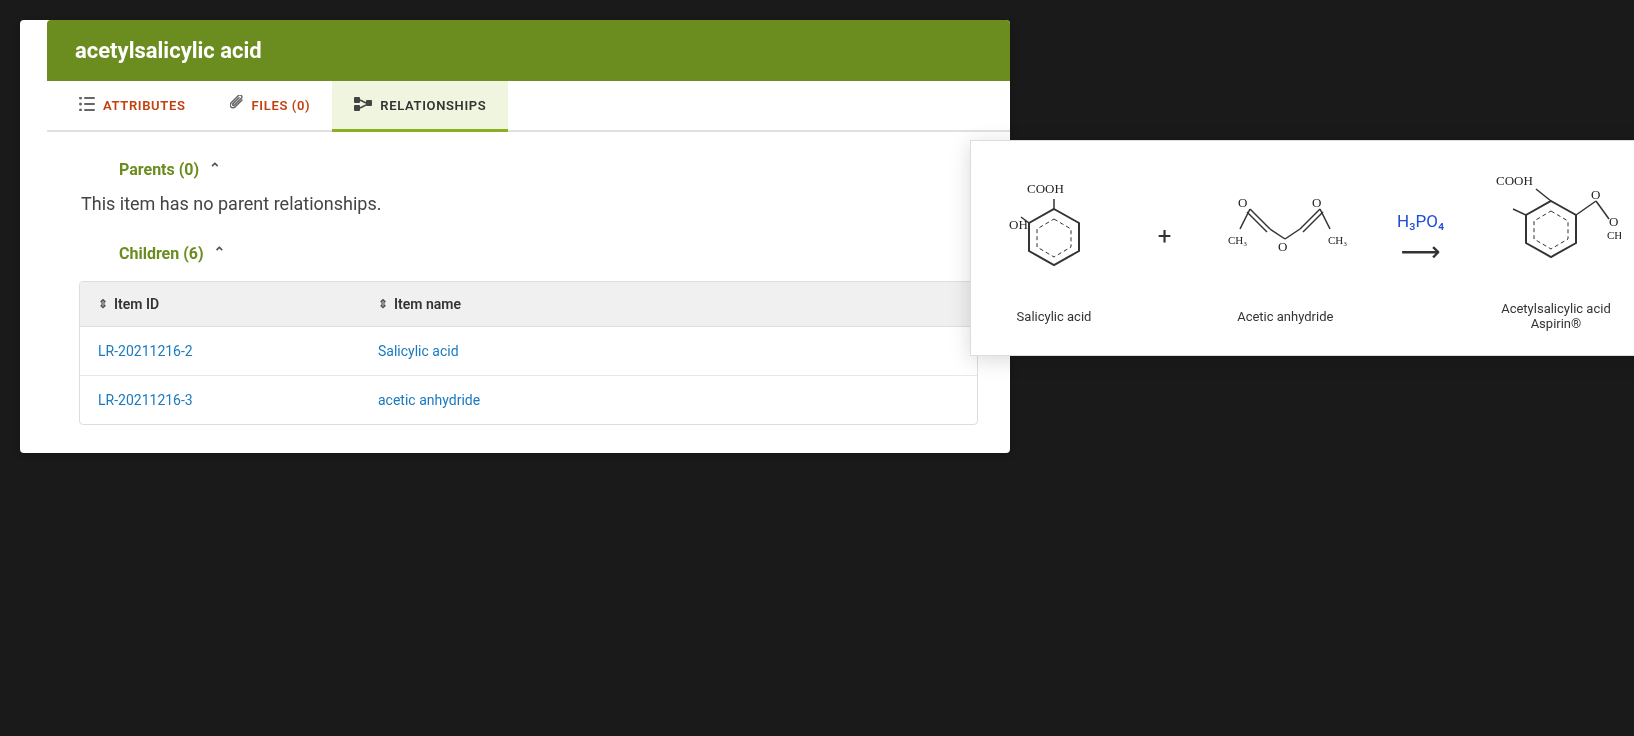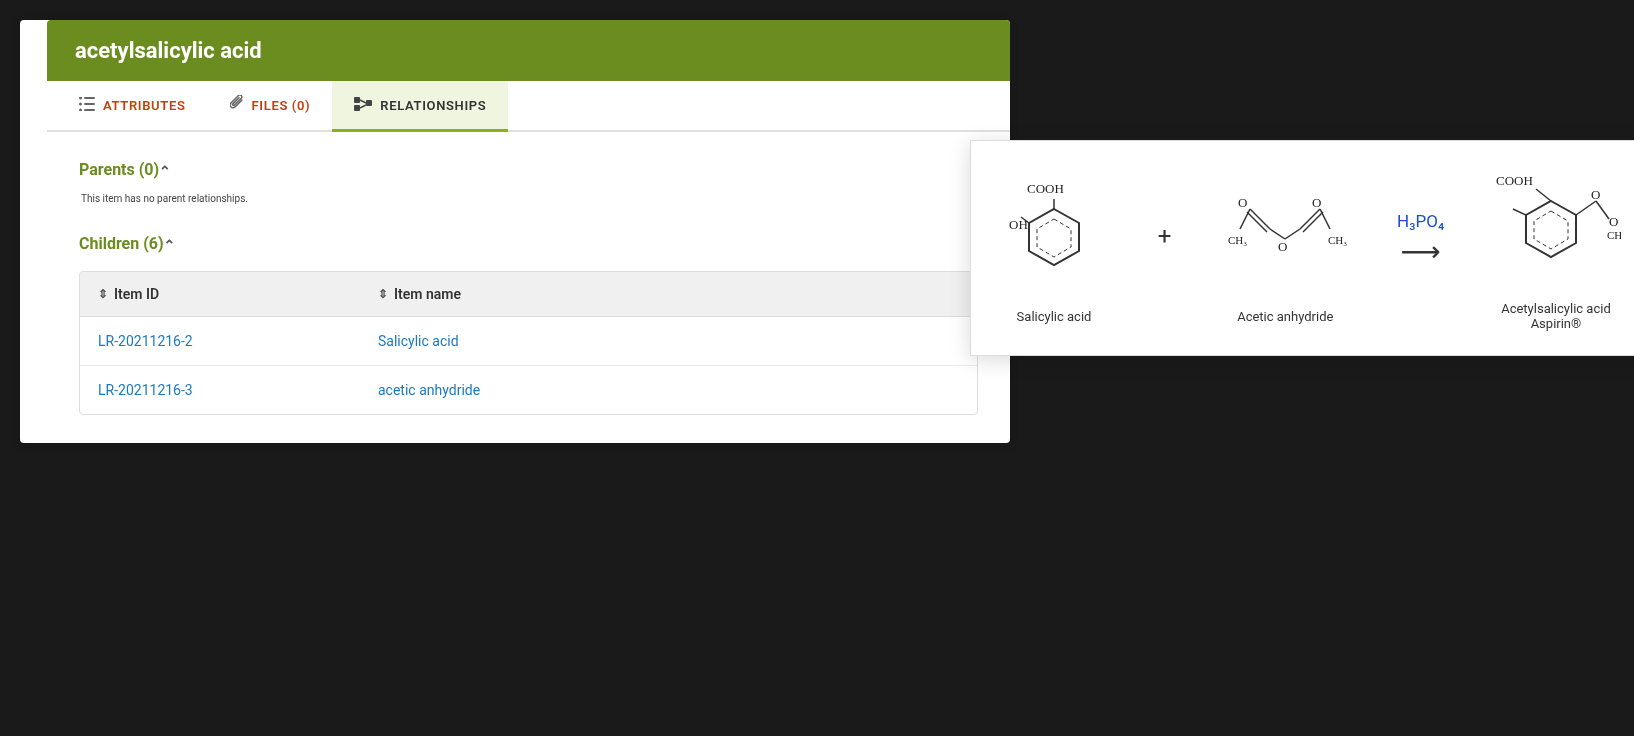--- a/index.html
+++ b/index.html
@@ -75,33 +75,35 @@
 
     .content {
       padding: 28px 32px;
     }
 
     .section-title {
       color: #6b8c1e;
       font-size: 16px;
       font-weight: 700;
       display: flex;
-      align-items: flex-end;
+      align-items: flex-start;
+      gap: 10px;
       margin-bottom: 14px;
+      margin-left: 40px;
     }
 
     .section-title .chevron {
       font-size: 14px;
       color: #555;
       cursor: pointer;
     }
 
     .no-items-text {
       color: #444;
-      font-size: 10px;
+      font-size: 18px;
       margin-bottom: 30px;
       padding-left: 2px;
     }
 
     .section-divider {
       margin: 24px 0 18px 0;
     }
 
     .table-container {
       border: 1px solid #ddd;

